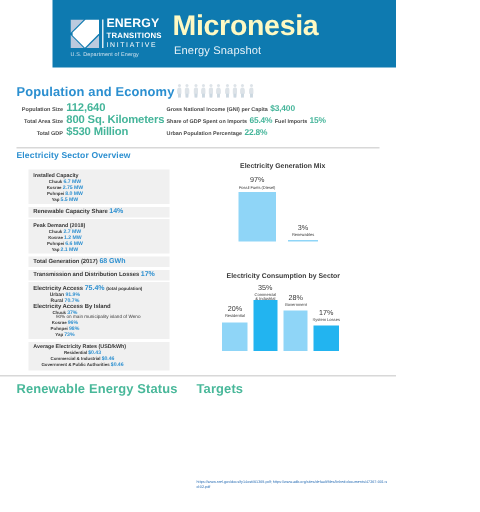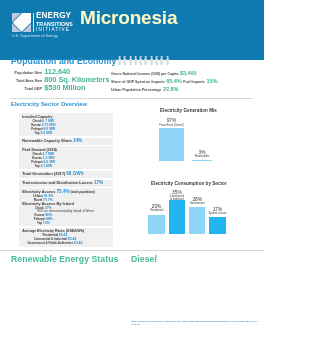--- a/index.html
+++ b/index.html
@@ -1,19 +1,19 @@
 <!DOCTYPE html>
 <html><head>
 <meta charset="utf-8">
 <style>
   html,body{margin:0;padding:0;}
   body{width:264px;height:341px;background:#fff;font-family:"Liberation Sans",sans-serif;overflow:hidden;-webkit-font-smoothing:antialiased;}
 
   
-  .header{height:60px;background:#0e7ab0;position:relative;overflow:hidden;}
+  .header{height:45px;background:#0e7ab0;position:relative;overflow:hidden;margin-left:35px;}
   .hdr-map{position:absolute;left:150px;top:2px;width:114px;height:46px;}
   .logo{position:absolute;left:12px;top:12px;width:58px;height:28px;}
   .logo-mark{position:absolute;left:0;top:1px;width:19px;height:19px;}
   .logo-sep{position:absolute;left:21px;top:1px;width:1px;height:19px;background:#ffffff;opacity:.85;}
   .logo-txt{position:absolute;left:24px;top:0px;color:#fff;}
   .lt1{font-size:8.2px;font-weight:bold;letter-spacing:.1px;line-height:8.6px;}
   .lt2{font-size:5.2px;font-weight:bold;letter-spacing:.15px;line-height:6.2px;}
   .lt3{font-size:4.6px;font-weight:normal;letter-spacing:1.1px;line-height:5.4px;}
   .logo-doe{position:absolute;left:0px;top:22px;font-size:3.6px;color:#cfe2ee;letter-spacing:.1px;}
   .title{position:absolute;left:80px;top:8px;color:#fef9c3;font-size:19px;font-weight:bold;letter-spacing:-.2px;line-height:20px;}
@@ -96,20 +96,21 @@
       </svg>
       <div class="logo-sep"></div>
       <div class="logo-txt">
         <div class="lt1">ENERGY</div>
         <div class="lt2">TRANSITIONS</div>
         <div class="lt3">INITIATIVE</div>
       </div>
       <div class="logo-doe">U.S. Department of Energy</div>
     </div>
     <div class="title">Micronesia</div>
+    <div class="subtitle">Energy Snapshot</div>
   </div>
 
   <div id="pop">
     <div class="hdrrow">
       <div class="sect-title blue">Population and Economy</div>
       <div class="people" id="people-row">
           <svg class="person" viewBox="0 0 10 29">
             <circle cx="5" cy="3.1" r="3.1" fill="#dde3e8"></circle>
             <path d="M5 7.0 C1.2 7.0 0.2 10 0.2 13.6 L0.2 19.5 L2.0 19.5 L2.5 29 L7.5 29 L8.0 19.5 L9.8 19.5 L9.8 13.6 C9.8 10 8.8 7.0 5 7.0 Z" fill="#dde3e8"></path>
             <path d="M2.0 19.5 L2.5 29 L7.5 29 L8.0 19.5 Z" fill="#ccd8e1"></path>
@@ -290,17 +291,17 @@
         </div>
       </div>
   </div>
 
   <div id="ren">
     <div class="sect-rule"></div>
     <div class="sect-title green">Renewable Energy Status</div>
     <div id="ren-cols"></div>
   </div>
   <div id="tgt">
-    <div class="sect-title green">Diesel</div>
+    <div class="sect-title green">Targets</div>
     <div id="tgt-body"></div>
   </div>
   <div id="footer">https://www.nrel.gov/docs/fy14osti/61365.pdf; https://www.adb.org/sites/default/files/linked-documents/47267-001-sd-02.pdf</div>
 </div>
 
 </body></html>

